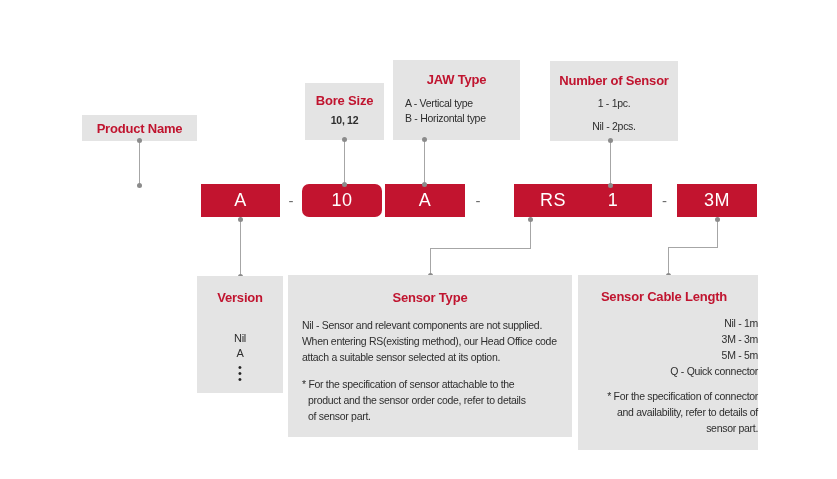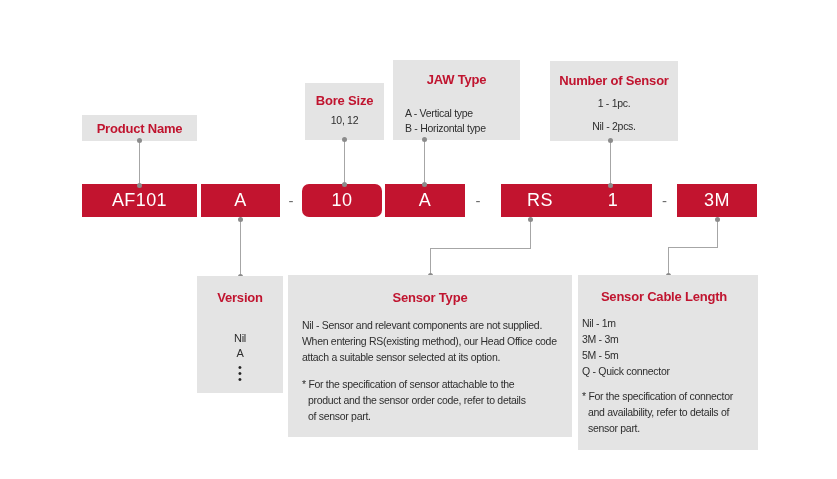--- a/index.html
+++ b/index.html
@@ -15,51 +15,51 @@
     letter-spacing:-0.2px; white-space:nowrap;
   }
   .gtext { color:#2e2e2e; font-size:10.5px; letter-spacing:-0.3px; line-height:15px; }
   .centered { text-align:center; }
   .nowrap { white-space:nowrap; }
   .note-cont { padding-left:6px; }
 
   
   #box-product-name { left:82px; top:115px; width:115px; height:26px; display:flex; align-items:center; justify-content:center; }
   #box-bore-size { left:305px; top:83px; width:79px; height:57px; padding-top:10px; }
-  #box-bore-size .gtext { margin-top:5px; }
+  #box-bore-size .gtext { margin-top:5px;font-weight:bold; }
   #box-jaw-type { left:393px; top:60px; width:127px; height:80px; padding:12px 0 0 12px; }
-  #box-jaw-type .gtitle { margin-bottom:19px; margin-left:-12px; }
+  #box-jaw-type .gtitle { margin-bottom:9px; margin-left:-12px; }
   #box-number-sensor { left:550px; top:61px; width:128px; height:80px; padding-top:12px; }
   #box-number-sensor .gtext { margin-top:8px; }
   #box-version { left:197px; top:276px; width:86px; height:117px; padding-top:14px; }
   #box-version .gtext { margin-top:26px; font-size:11px; }
   #box-sensor-type { left:288px; top:275px; width:284px; height:162px; padding:15px 0 0 14px; }
   #box-sensor-type .gtitle { margin-bottom:12px; margin-left:-14px; }
   #box-sensor-type .gtext { line-height:16px; }
   #box-sensor-type .note { margin-top:11px; }
   #box-cable { left:578px; top:275px; width:180px; height:175px; padding:14px 0 0 4px; }
   #box-cable .gtitle { margin-bottom:11px; margin-left:-12px; }
-  #box-cable .gtext { line-height:16px; }
+  #box-cable .gtext { line-height:16px;text-align:right; }
   #box-cable .note { margin-top:10px; line-height:15px; }
 
   
   .vdots { margin-top:3px; text-align:center; }
   .vdot { font-size:11px; line-height:6px; color:#222; text-align:center; }
 
   
   .rblock {
     position:absolute; top:184px; height:33px; background:#c2142f; color:#ffffff;
     display:flex; align-items:center; justify-content:center;
     font-size:18px; letter-spacing:0.4px;
   }
   #blk-product { left:82px;  width:115px; }
   #blk-version { left:201px; width:79px; }
   #blk-bore    { left:302px; width:80px;border-radius:7px; }
   #blk-jaw     { left:385px; width:80px; }
-  #blk-stype   { left:501px; width:78px; }
+  #blk-stype   { left:514px; width:78px; }
   #blk-scount  { left:574px; width:78px; }
   #blk-cable   { left:677px; width:80px; }
 
   
   .dash {
     position:absolute; top:184px; height:33px; display:flex; align-items:center;
     justify-content:center; color:#6e6e6e; font-size:15px;
   }
   #dash-1 { left:280px; width:22px; }
   #dash-2 { left:465px; width:26px; }
@@ -101,21 +101,20 @@
     <div class="gtext nowrap">A - Vertical type</div>
     <div class="gtext nowrap">B - Horizontal type</div>
   </div>
 
   <div class="gbox" id="box-number-sensor">
     <div class="gtitle">Number of Sensor</div>
     <div class="gtext centered">1 - 1pc.</div>
     <div class="gtext centered">Nil - 2pcs.</div>
   </div>
 
-  <div class="rblock" id="blk-product">AF101</div>
   <div class="rblock" id="blk-version">A</div>
   <div class="dash" id="dash-1">-</div>
   <div class="rblock" id="blk-bore">10</div>
   <div class="rblock" id="blk-jaw">A</div>
   <div class="dash" id="dash-2">-</div>
   <div class="rblock" id="blk-stype">RS</div>
   <div class="rblock" id="blk-scount">1</div>
   <div class="dash" id="dash-3">-</div>
   <div class="rblock" id="blk-cable">3M</div>
 

